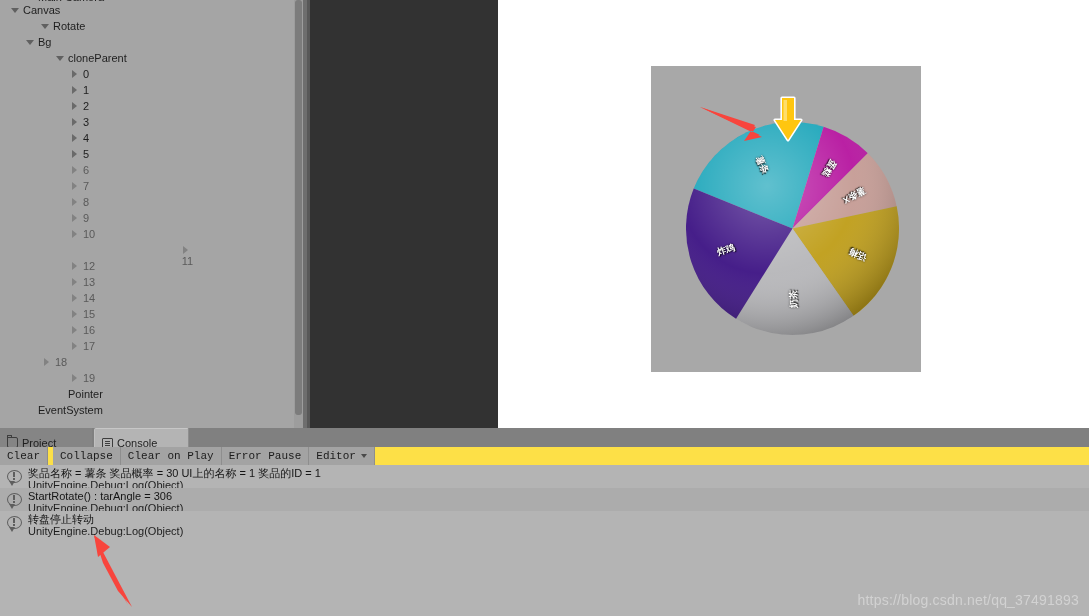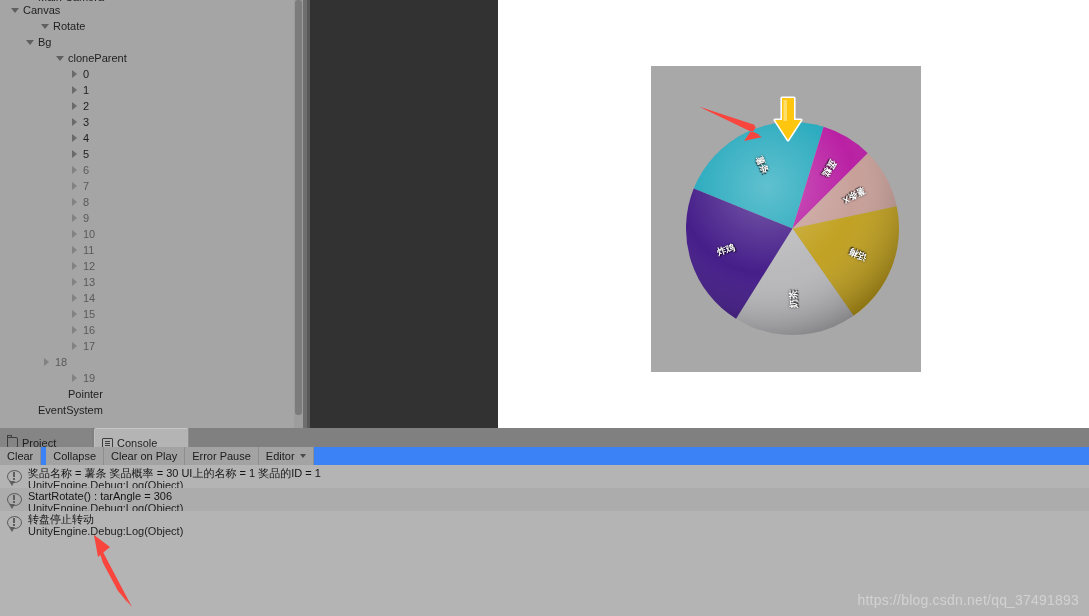--- a/index.html
+++ b/index.html
@@ -236,23 +236,24 @@
     height: 1px;
     background: #3d3d3d;
     box-shadow: 0 2px 0 #3d3d3d, 0 4px 0 #3d3d3d;
   }
 
   #console-toolbar {
     position: absolute;
     left: 0; top: 19px;
     width: 1089px;
     height: 18px;
-    background: #3b82f6;
+    background: #fde047;
     display: flex;
     align-items: flex-start;
+    font-family: Liberation Mono, monospace;
   }
   .tb-btn {
     height: 18px;
     line-height: 17px;
     padding: 0 7px;
     font-size: 11px;
     color: #1b1b1b;
     background: #a3a3a3;
     border-right: 1px solid #8e8e8e;
     box-sizing: border-box;
@@ -420,21 +421,21 @@
         <span class="hier-label">8</span>
       </div>
       <div class="hier-row dim" style="padding-left: 70px;">
         <span class="tri right dim"></span>
         <span class="hier-label">9</span>
       </div>
       <div class="hier-row dim" style="padding-left: 70px;">
         <span class="tri right dim"></span>
         <span class="hier-label">10</span>
       </div>
-      <div class="hier-row dim" style="padding-left: 70px;">
+      <div class="hier-row dim" style="padding-left: 70px; flex-direction: column;">
         <span class="tri right dim"></span>
         <span class="hier-label">11</span>
       </div>
       <div class="hier-row dim" style="padding-left: 70px;">
         <span class="tri right dim"></span>
         <span class="hier-label">12</span>
       </div>
       <div class="hier-row dim" style="padding-left: 70px;">
         <span class="tri right dim"></span>
         <span class="hier-label">13</span>

